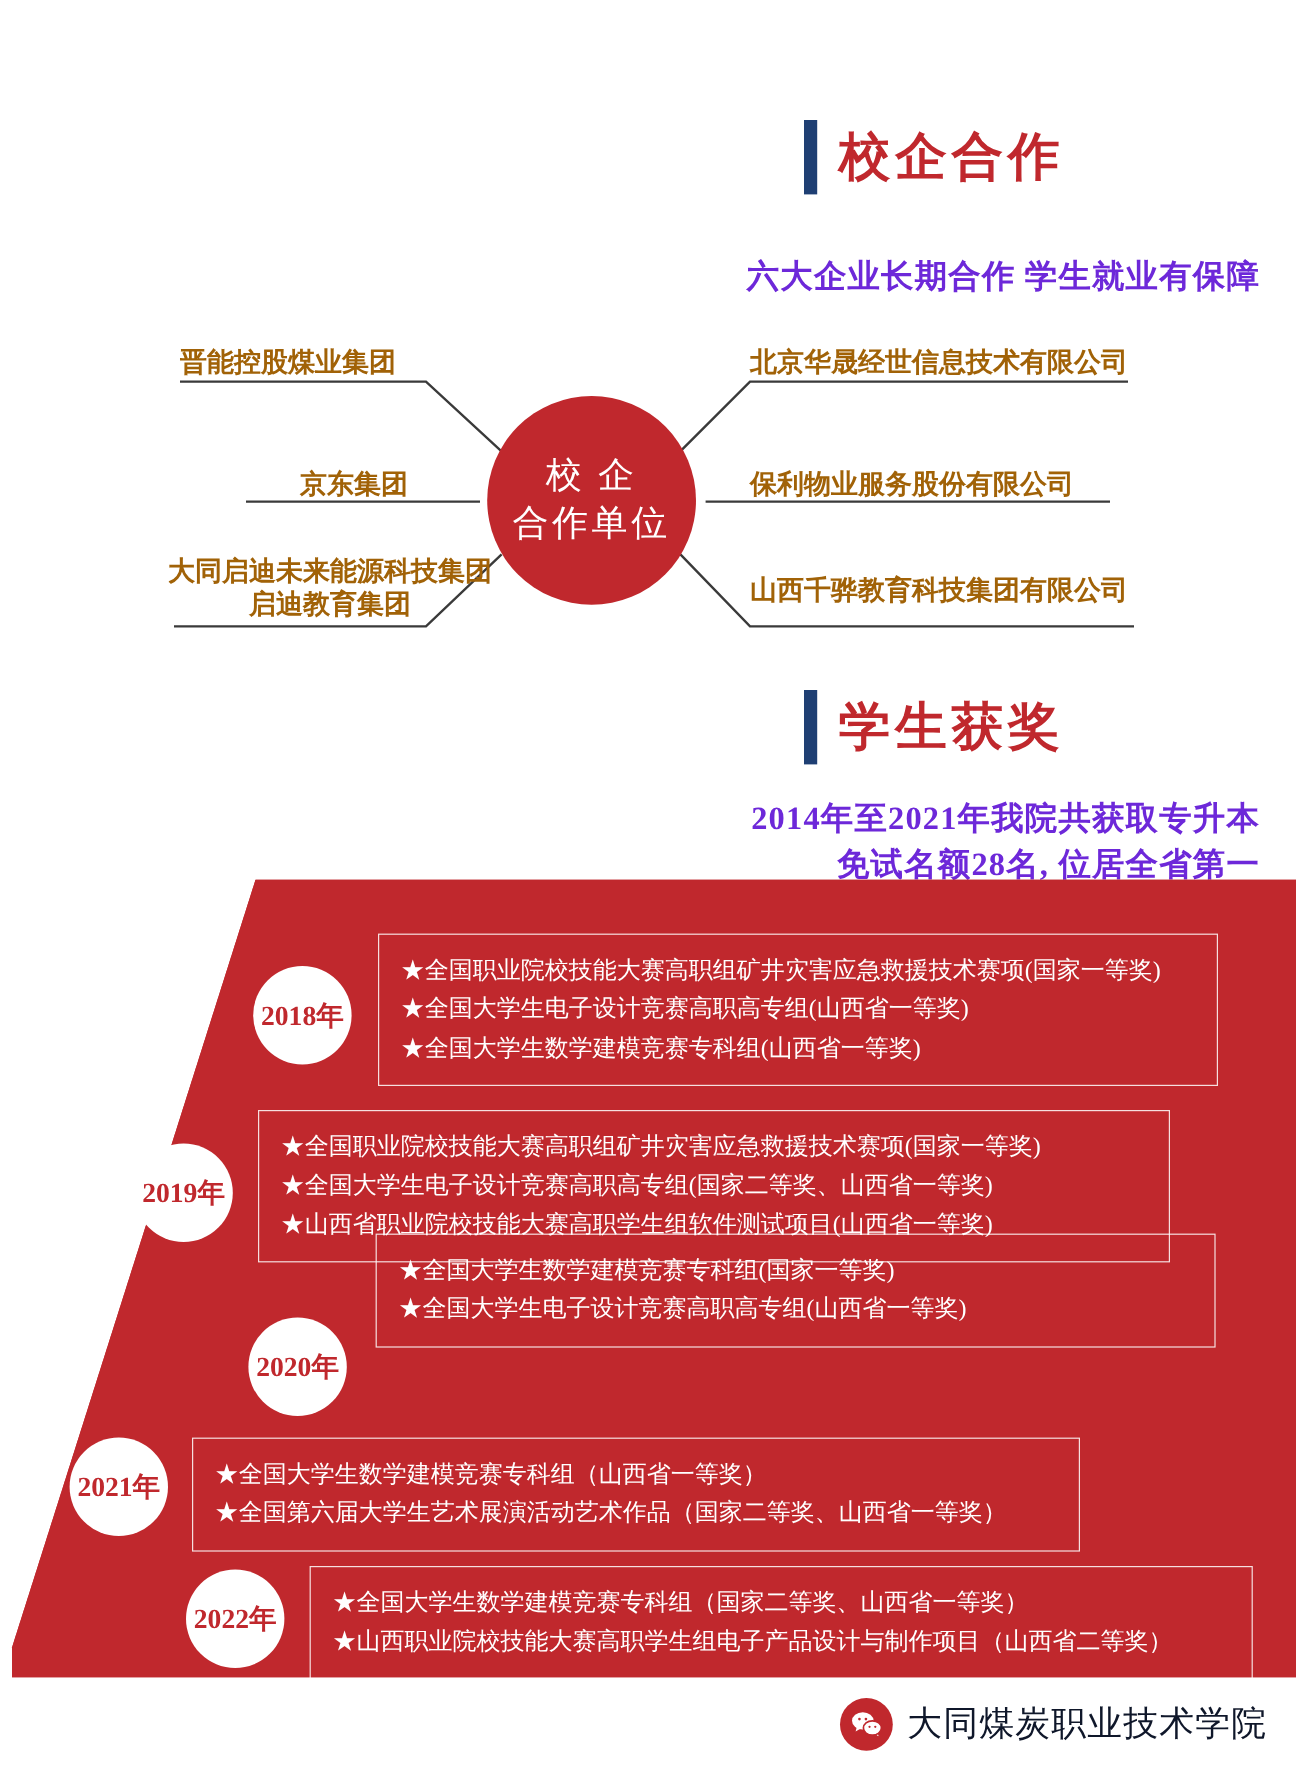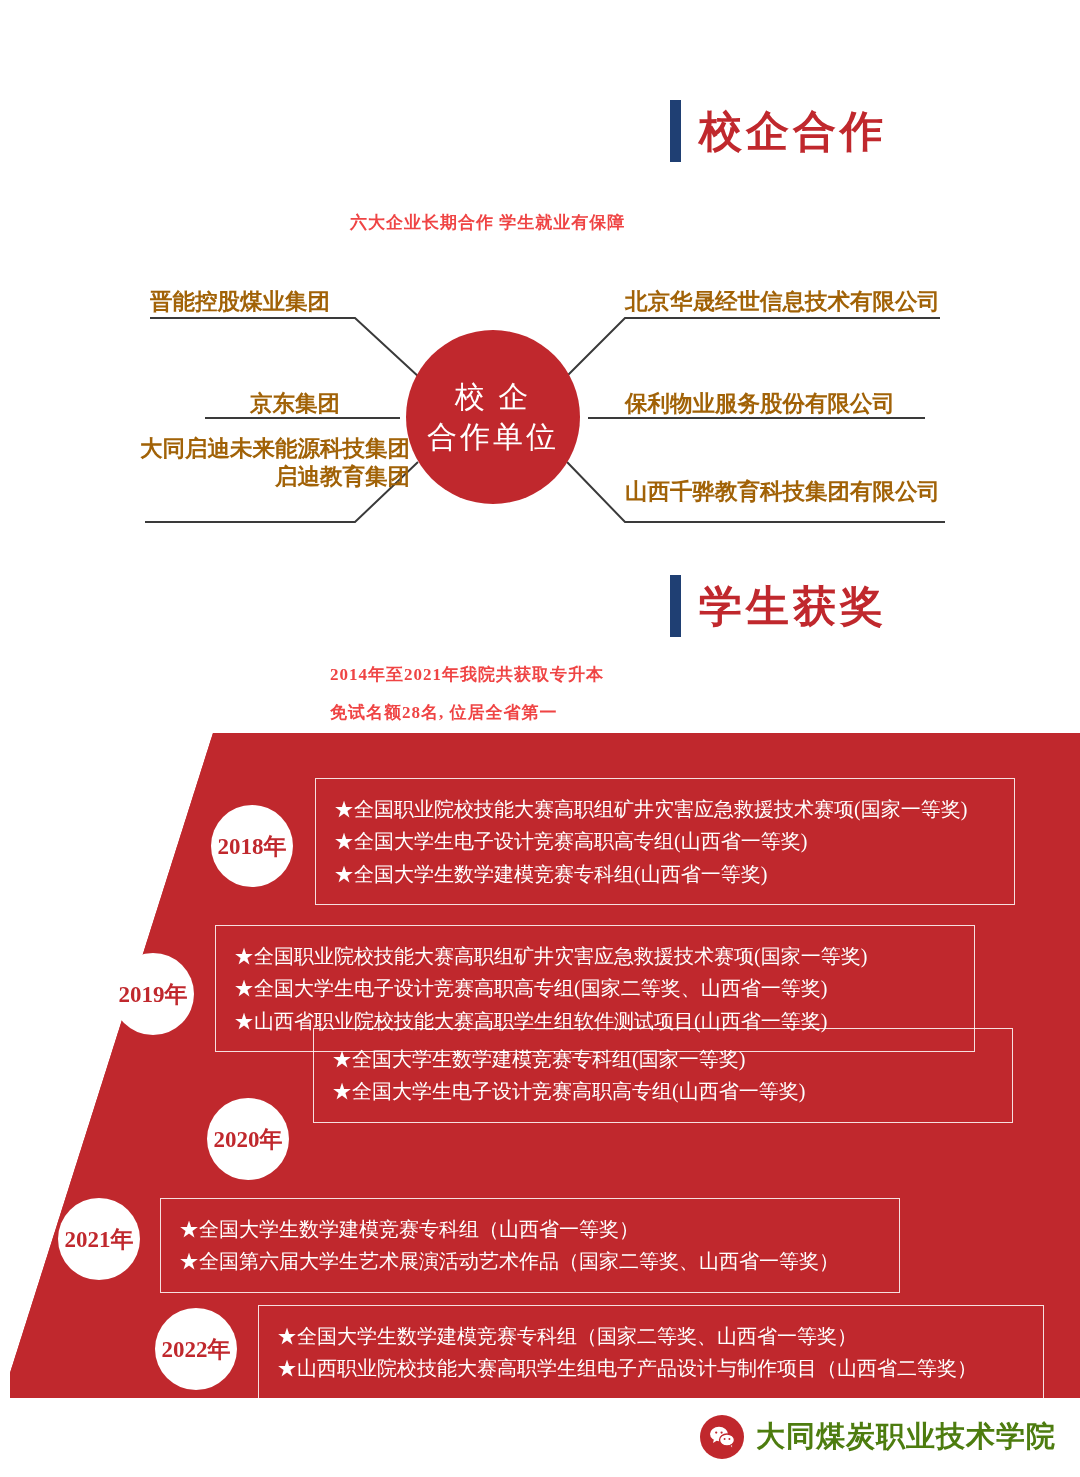--- a/index.html
+++ b/index.html
@@ -29,25 +29,25 @@
   }
   .section-title {
     font-size: 43px;
     font-weight: bold;
     color: #c0282d;
     letter-spacing: 4px;
     line-height: 1;
   }
   .section-sub {
     position: absolute;
-    color: #ef4444;
-    font-weight: bold;
-    font-size: 17px;
+    color: #6d28d9;
+    font-weight: bold;
+    font-size: 27px;
     letter-spacing: 1px;
-    text-align: left;
+    text-align: right;
     line-height: 1.5;
   }
 
   
   #partners { position: absolute; left: 0; top: 270px; width: 1080px; height: 290px; }
   .circle-center {
     position: absolute;
     left: 406px; top: 330px;
     width: 174px; height: 174px;
     border-radius: 50%;
@@ -121,22 +121,22 @@
   .wechat-badge {
     width: 44px; height: 44px;
     border-radius: 50%;
     background: #c0282d;
     display: flex;
     align-items: center;
     justify-content: center;
   }
   .footer-text {
     font-size: 29px;
-    font-weight: bold;
-    color: #4d7c0f;
+    font-weight: normal;
+    color: #0f172a;
     letter-spacing: 1px;
   }
 </style>
 </head>
 <body>
 
 <div class="section-head" style="left:670px; top:100px;">
   <div class="section-bar"></div>
   <div class="section-title">校企合作</div>
 </div>
@@ -158,21 +158,21 @@
   <path d="M945 252 L625 252 L567 192" stroke="#3a3a3a" stroke-width="2" fill="none"></path>
 </svg>
 
 <div class="circle-center">
   <span>校 企</span>
   <span>合作单位</span>
 </div>
 
 <div class="partner-label p-left" style="left:150px; top:288px;">晋能控股煤业集团</div>
 <div class="partner-label p-left" style="left:250px; top:390px;">京东集团</div>
-<div class="partner-label p-left" style="left:140px; top:435px; white-space:pre-line; text-align:right;"><span>大同启迪未来能源科技集团
+<div class="partner-label p-left" style="left:140px; top:462px; white-space:pre-line; text-align:center;"><span>大同启迪未来能源科技集团
 启迪教育集团</span></div>
 
 <div class="partner-label p-right" style="left:625px; top:288px;">北京华晟经世信息技术有限公司</div>
 <div class="partner-label p-right" style="left:625px; top:390px;">保利物业服务股份有限公司</div>
 <div class="partner-label p-right" style="left:625px; top:478px;">山西千骅教育科技集团有限公司</div>
 
 <div class="section-head" style="left:670px; top:575px;">
   <div class="section-bar"></div>
   <div class="section-title">学生获奖</div>
 </div>

